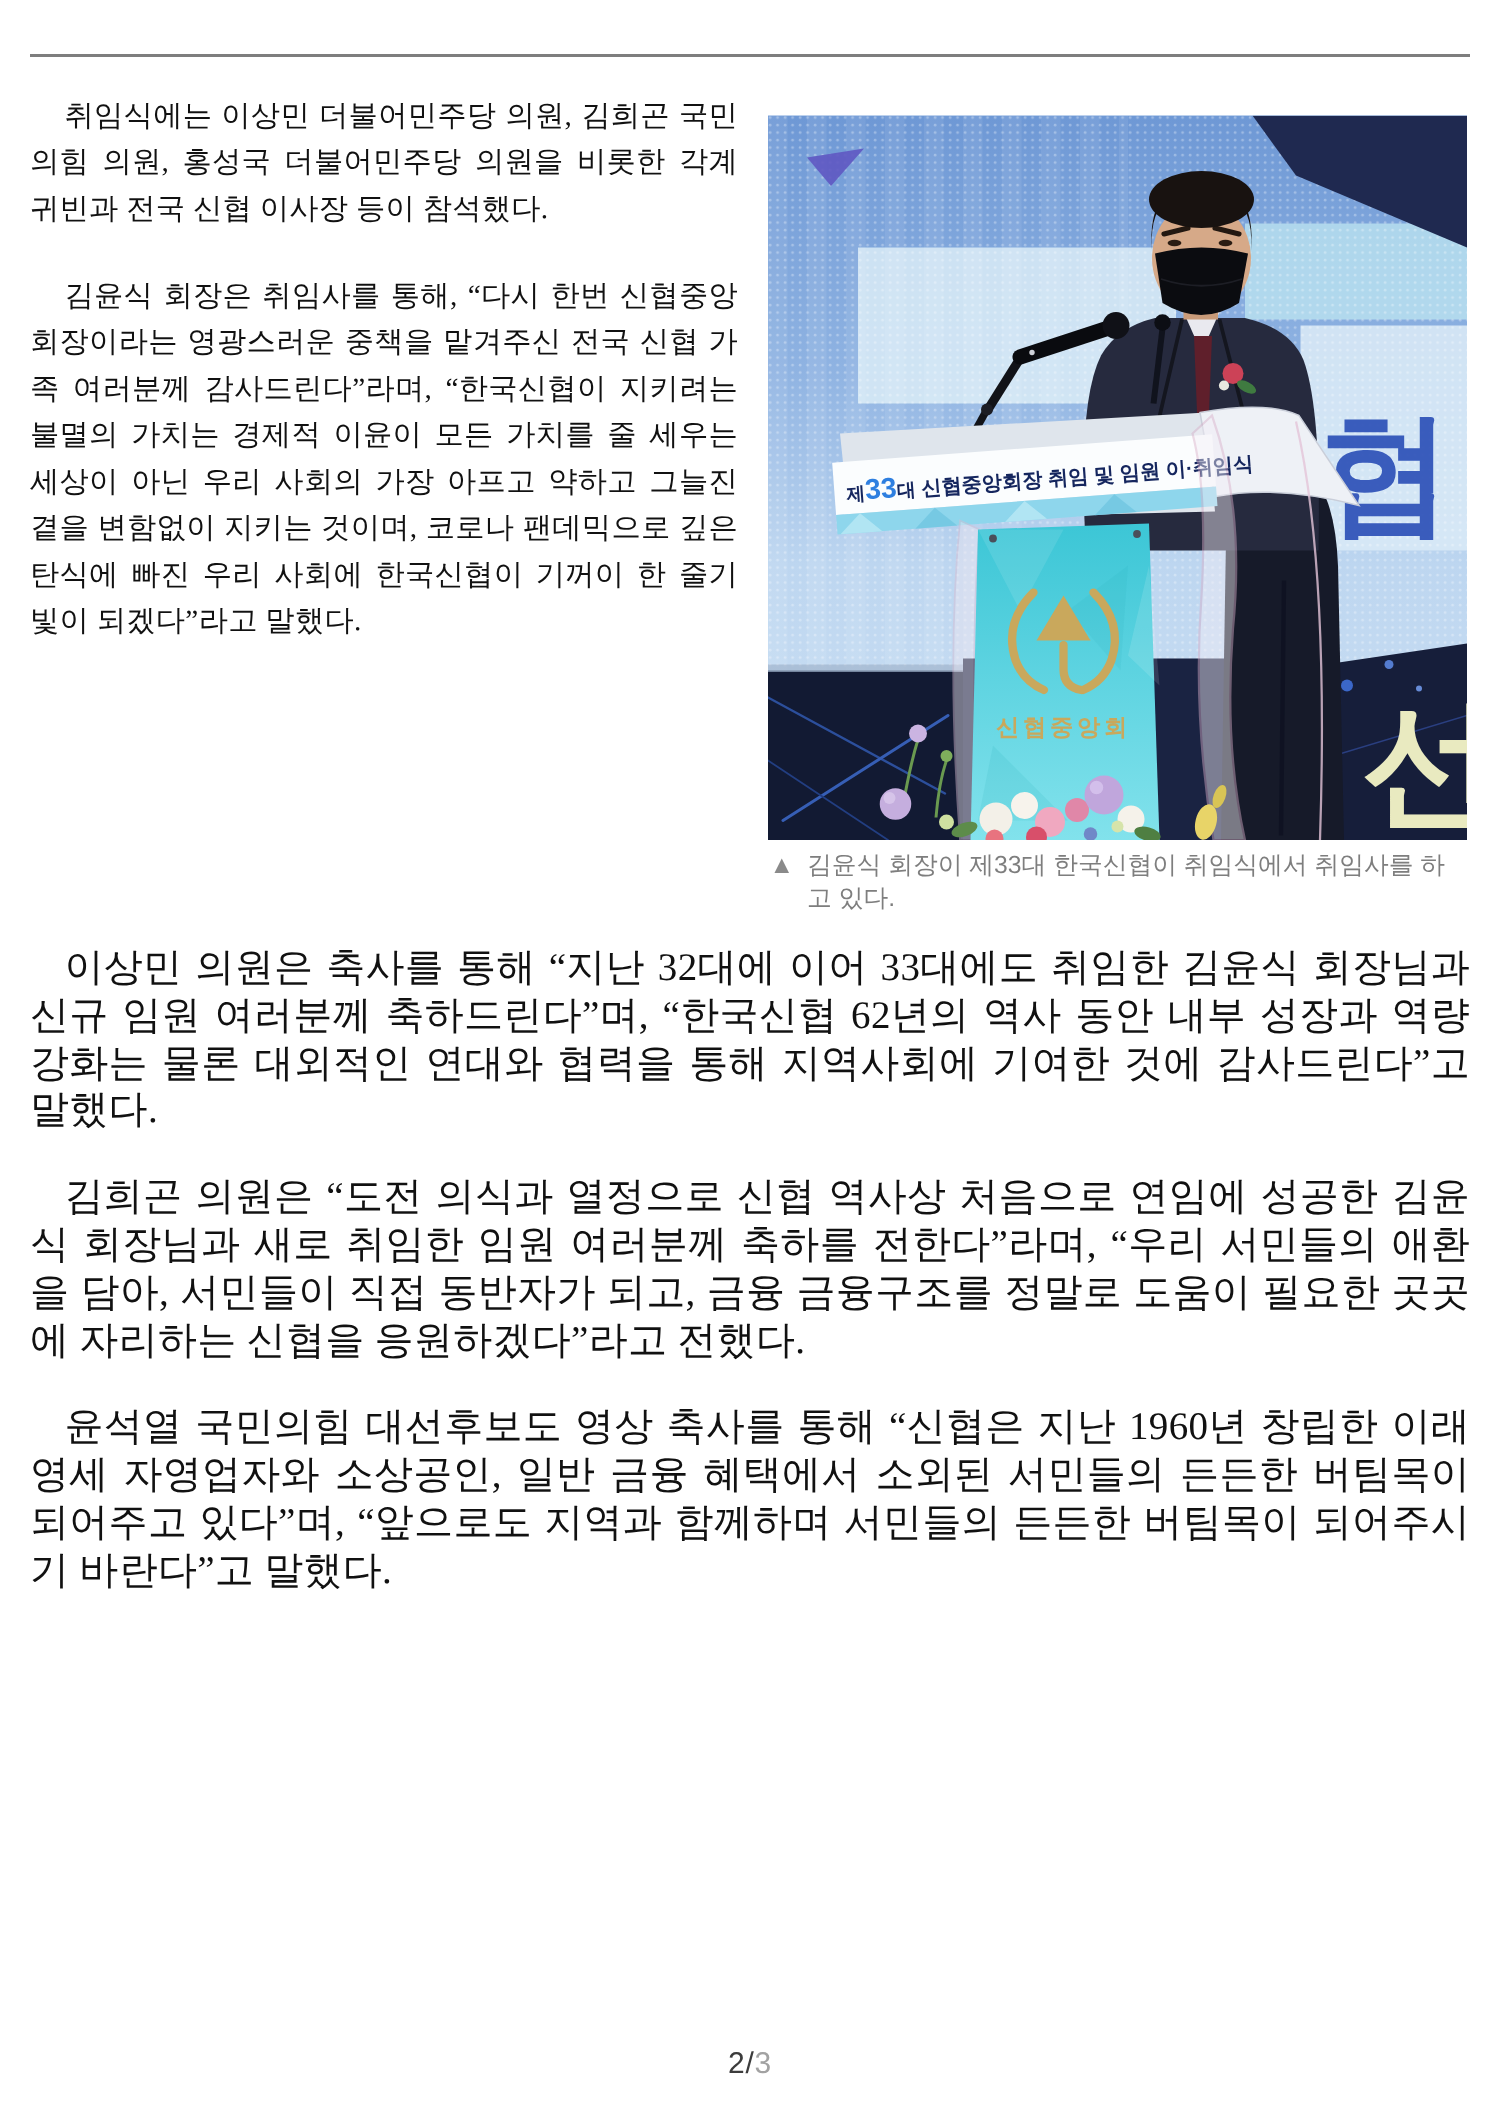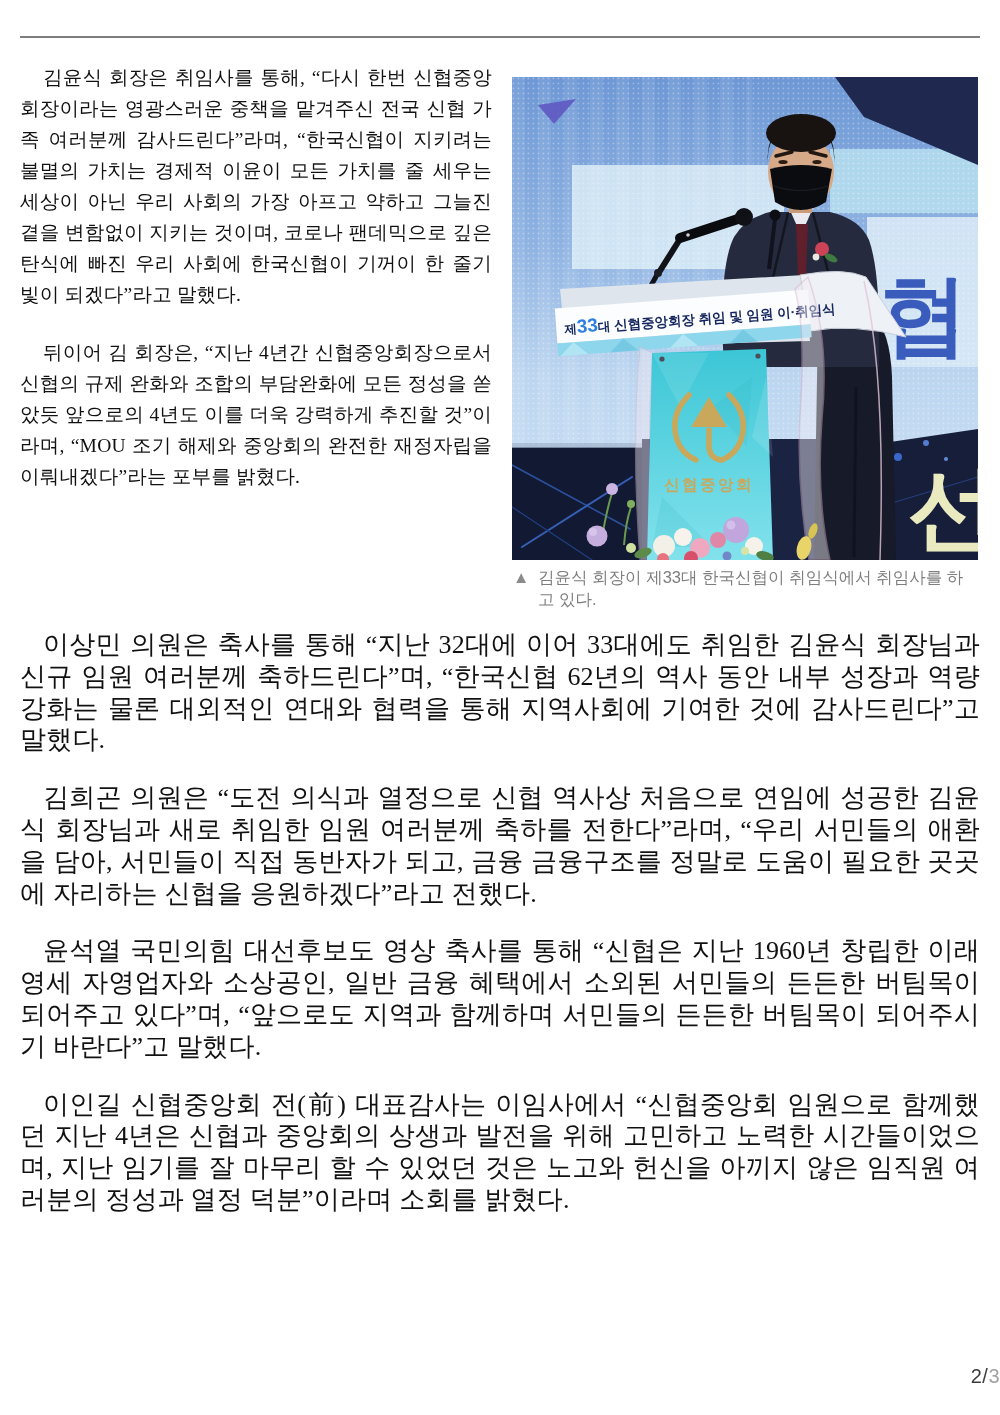--- a/index.html
+++ b/index.html
@@ -14,36 +14,36 @@
         overflow:hidden;background:#8fb3e2;}
   .photo-fig svg{display:block;}
   .caption{position:absolute;left:513px;top:566px;width:465px;display:flex;
         font-family:"Liberation Sans",sans-serif;font-size:16.5px;line-height:22px;
         color:#7e7e7e;text-align:left;}
   .cap-marker{flex:0 0 25px;color:#8a8a8a;}
   .cap-text{flex:1;}
   .col-full{position:absolute;left:20px;top:629px;width:960px;
         font-size:26px;line-height:31.8px;text-align:justify;letter-spacing:0.2px;}
   .col-full p{margin:0 0 26px 0;text-indent:23px;}
-  .footer{position:absolute;left:0;top:1365px;width:100%;text-align:right;
+  .footer{position:absolute;left:0;top:1365px;width:100%;text-align:center;
         font-family:"Liberation Sans",sans-serif;font-size:20px;letter-spacing:0.5px;}
   .pg-cur,.pg-sep{color:#3c3c3c;}
   .pg-total{color:#a2a2a2;}
   .svg-sans{font-family:"Liberation Sans",sans-serif;}
 </style>
 </head>
 <body>
 
 <div class="page">
 
   <div class="top-rule"></div>
 
   <div class="col-left">
+    <p>취임식에는 이상민 더불어민주당 의원, 김희곤 국민의힘 의원, 홍성국 더불어민주당 의원을 비롯한 각계 귀빈과 전국 신협 이사장 등이 참석했다.</p>
     <p>김윤식 회장은 취임사를 통해, “다시 한번 신협중앙회장이라는 영광스러운 중책을 맡겨주신 전국 신협 가족 여러분께 감사드린다”라며, “한국신협이 지키려는 불멸의 가치는 경제적 이윤이 모든 가치를 줄 세우는 세상이 아닌 우리 사회의 가장 아프고 약하고 그늘진 곁을 변함없이 지키는 것이며, 코로나 팬데믹으로 깊은 탄식에 빠진 우리 사회에 한국신협이 기꺼이 한 줄기 빛이 되겠다”라고 말했다.</p>
-    <p>뒤이어 김 회장은, “지난 4년간 신협중앙회장으로서 신협의 규제 완화와 조합의 부담완화에 모든 정성을 쏟았듯 앞으로의 4년도 이를 더욱 강력하게 추진할 것”이라며, “MOU 조기 해제와 중앙회의 완전한 재정자립을 이뤄내겠다”라는 포부를 밝혔다.</p>
   </div>
 
   <figure class="photo-fig">
     <svg width="466" height="483" viewBox="0 0 466 483" xmlns="http://www.w3.org/2000/svg">
       <defs>
         <linearGradient id="bgGrad" x1="0" y1="0" x2="0" y2="1">
           <stop offset="0" stop-color="#6e98d5"></stop>
           <stop offset="0.35" stop-color="#8fb3e2"></stop>
           <stop offset="0.62" stop-color="#bdd6f0"></stop>
           <stop offset="1" stop-color="#cee1f4"></stop>
@@ -187,20 +187,19 @@
 
   <div class="caption">
     <span class="cap-marker">▲</span>
     <span class="cap-text">김윤식 회장이 제33대 한국신협이 취임식에서 취임사를 하고 있다.</span>
   </div>
 
   <div class="col-full">
     <p>이상민 의원은 축사를 통해 “지난 32대에 이어 33대에도 취임한 김윤식 회장님과 신규 임원 여러분께 축하드린다”며, “한국신협 62년의 역사 동안 내부 성장과 역량 강화는 물론 대외적인 연대와 협력을 통해 지역사회에 기여한 것에 감사드린다”고 말했다.</p>
     <p>김희곤 의원은 “도전 의식과 열정으로 신협 역사상 처음으로 연임에 성공한 김윤식 회장님과 새로 취임한 임원 여러분께 축하를 전한다”라며, “우리 서민들의 애환을 담아, 서민들이 직접 동반자가 되고, 금융 금융구조를 정말로 도움이 필요한 곳곳에 자리하는 신협을 응원하겠다”라고 전했다.</p>
     <p>윤석열 국민의힘 대선후보도 영상 축사를 통해 “신협은 지난 1960년 창립한 이래 영세 자영업자와 소상공인, 일반 금융 혜택에서 소외된 서민들의 든든한 버팀목이 되어주고 있다”며, “앞으로도 지역과 함께하며 서민들의 든든한 버팀목이 되어주시기 바란다”고 말했다.</p>
-    <p>이인길 신협중앙회 전(前) 대표감사는 이임사에서 “신협중앙회 임원으로 함께했던 지난 4년은 신협과 중앙회의 상생과 발전을 위해 고민하고 노력한 시간들이었으며, 지난 임기를 잘 마무리 할 수 있었던 것은 노고와 헌신을 아끼지 않은 임직원 여러분의 정성과 열정 덕분”이라며 소회를 밝혔다.</p>
   </div>
 
   <div class="footer">
     <span class="pg-cur">2</span><span class="pg-sep">/</span><span class="pg-total">3</span>
   </div>
 
 </div>
 
 </body></html>

